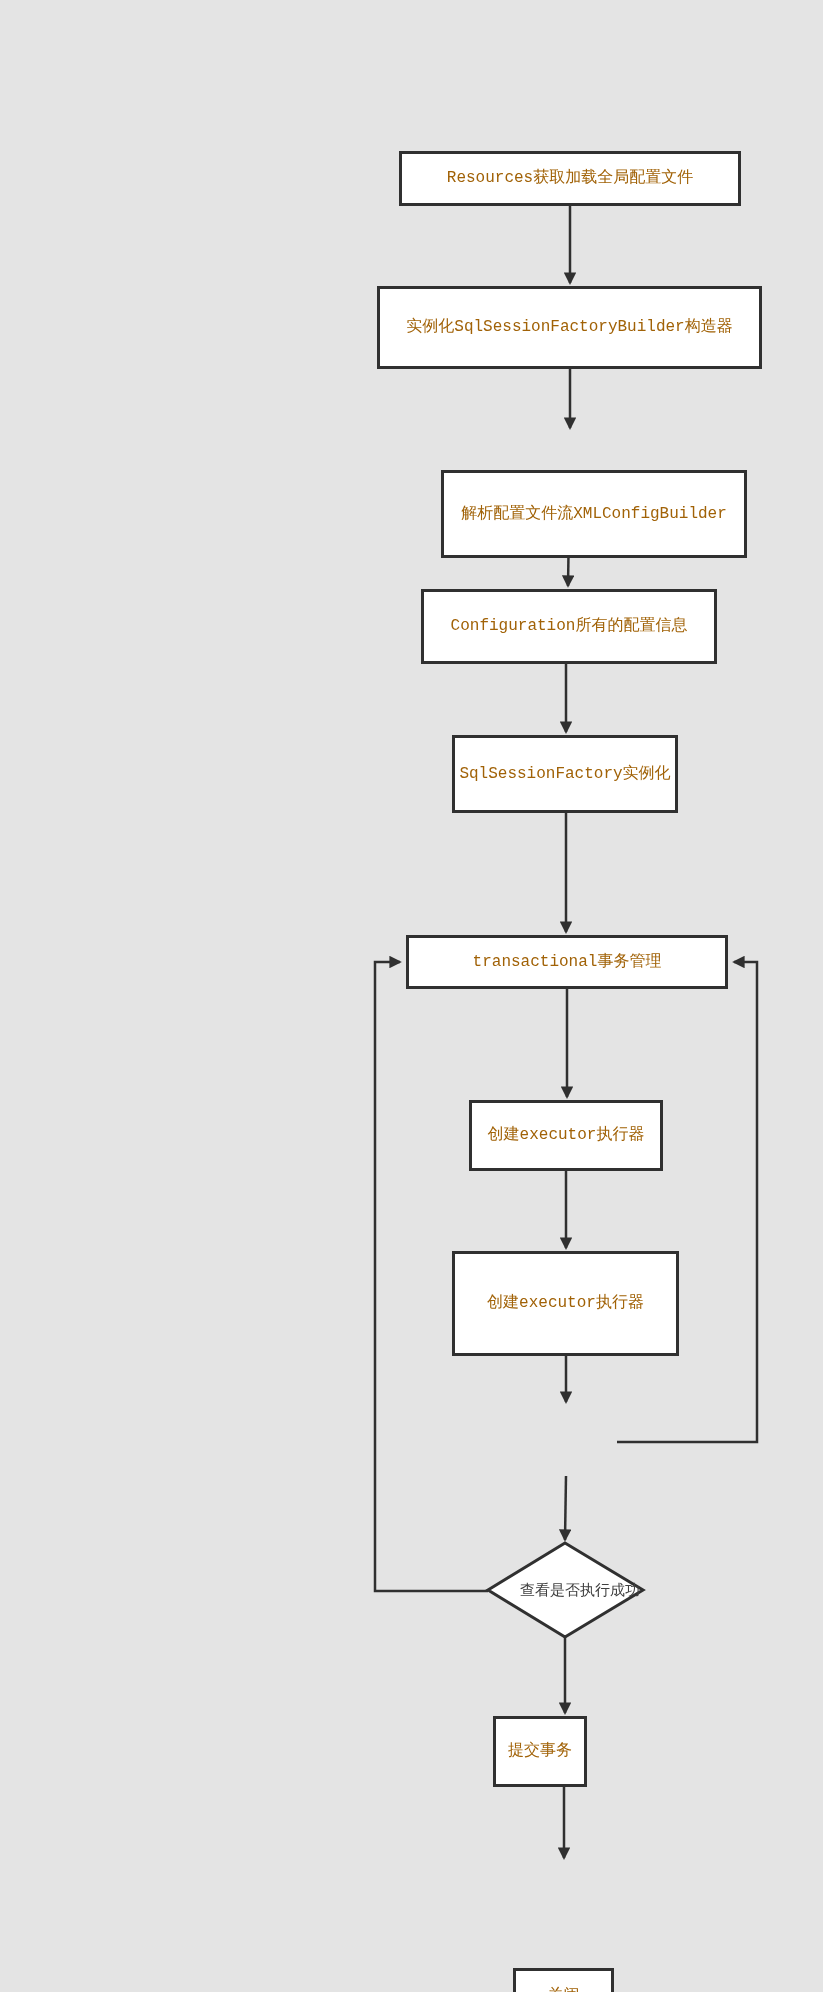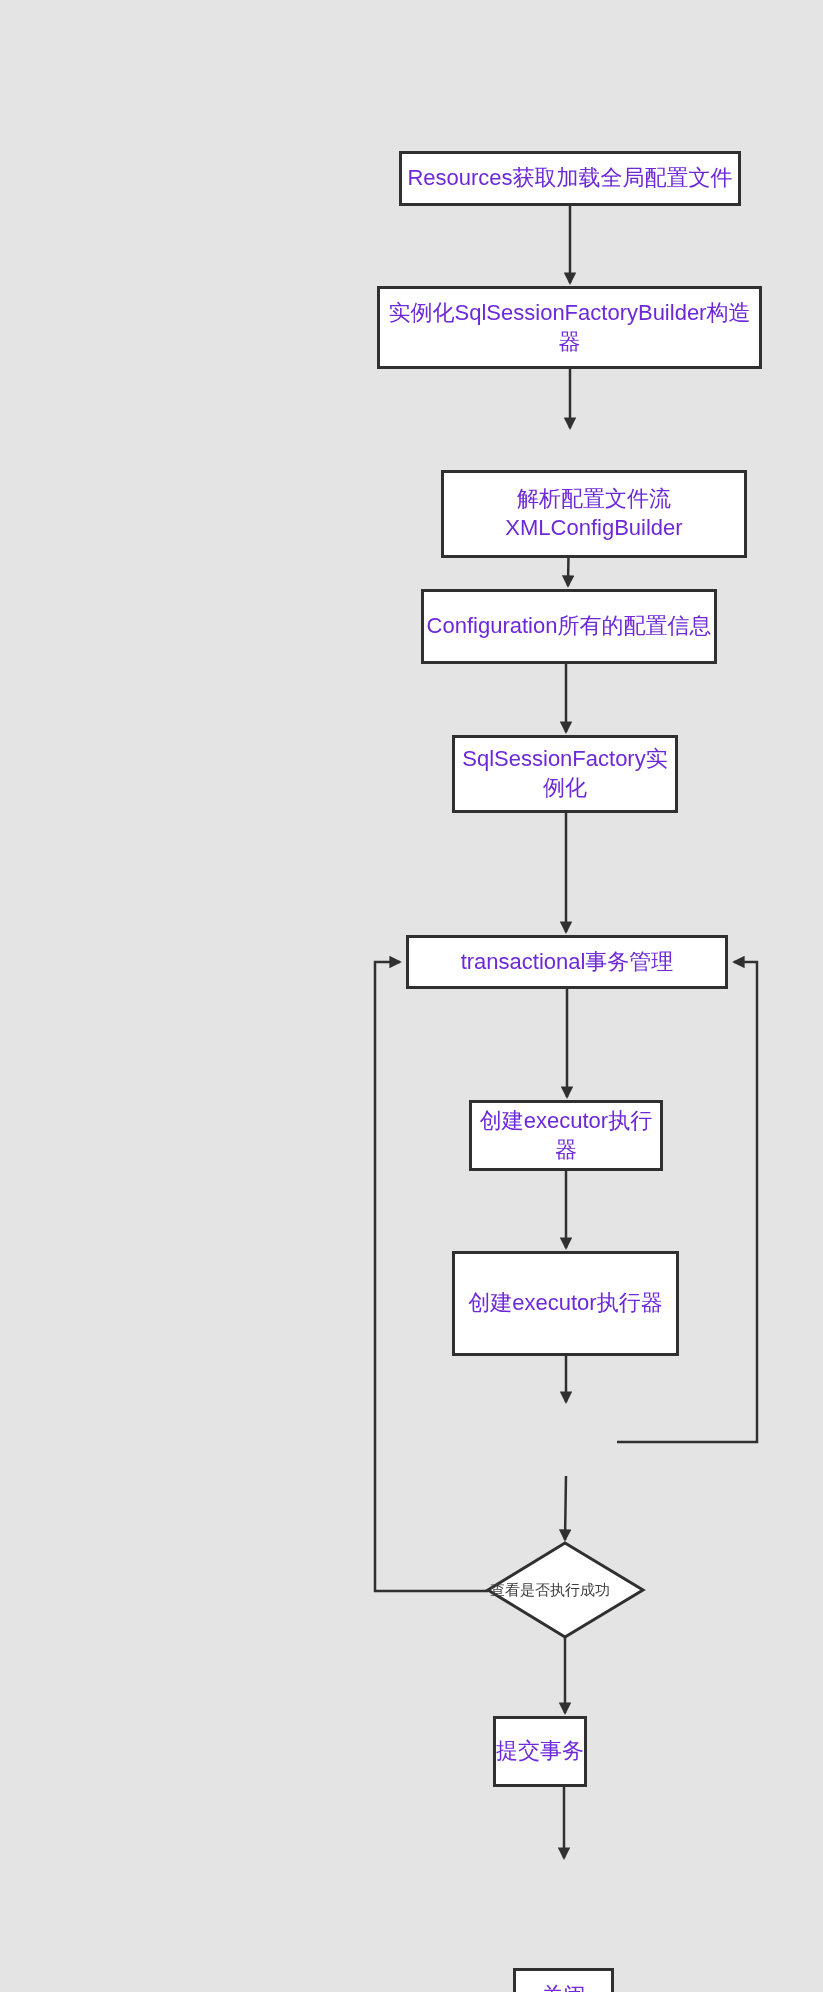--- a/index.html
+++ b/index.html
@@ -24,29 +24,30 @@
   }
   .node {
     position: absolute;
     box-sizing: border-box;
     background: #ffffff;
     border: 3px solid #303030;
     display: flex;
     align-items: center;
     justify-content: center;
     text-align: center;
-    color: #6d28d9;
-    font-size: 22px;
+    color: #a16207;
+    font-size: 16px;
     line-height: 1.3;
+    font-family: Liberation Mono, monospace;
   }
   .diamond-label {
     position: absolute;
     display: flex;
     align-items: center;
-    justify-content: flex-start;
+    justify-content: flex-end;
     text-align: center;
     color: #404040;
     font-size: 15px;
     background: transparent;
   }
 </style>
 </head>
 <body>
 
 <div class="canvas">

